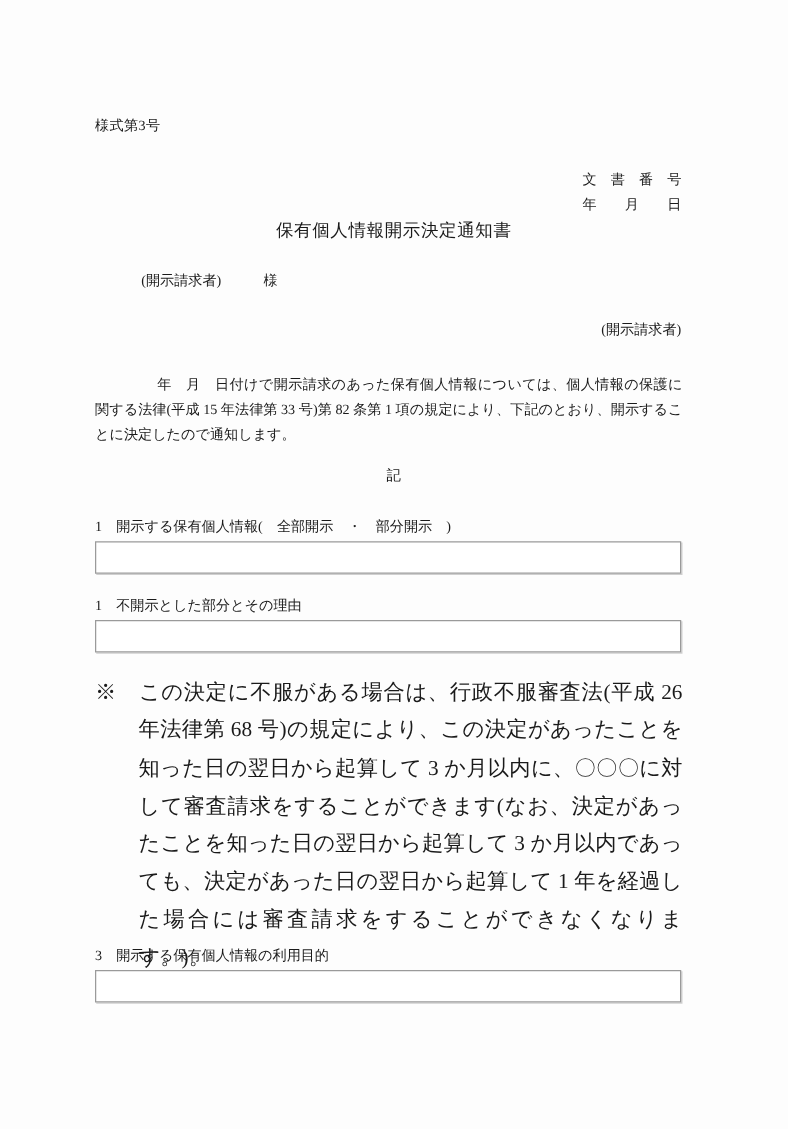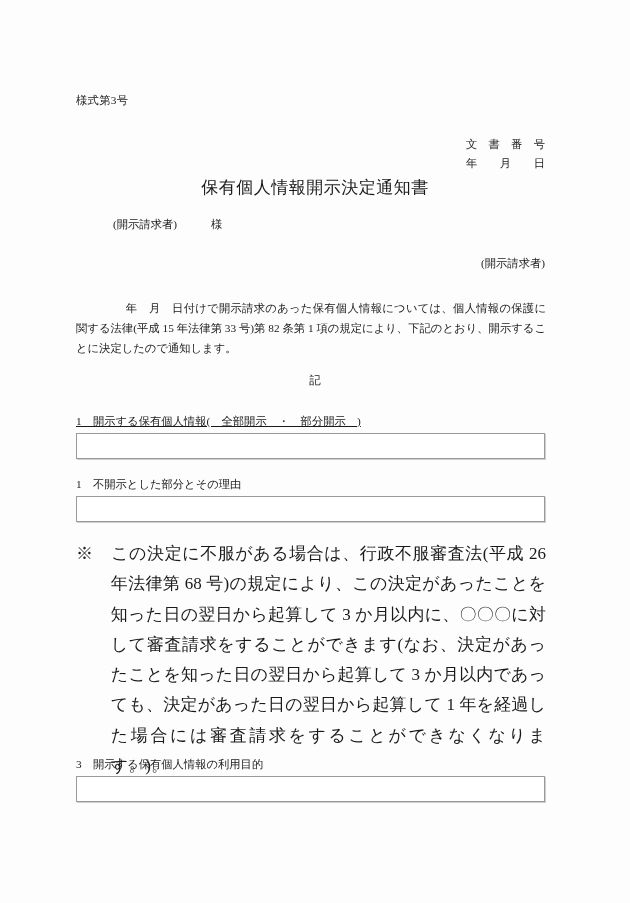--- a/index.html
+++ b/index.html
@@ -39,30 +39,29 @@
     font-size: 11.3px;
     line-height: 1.0;
     margin-top: 22px;
   }
   .header-right .line {
     display: block;
     white-space: pre;
   }
   .header-right .line + .line {
     margin-top: 9px;
-    font-family: Liberation Mono, monospace;
   }
 
   .doc-title {
     position: absolute;
     left: 0;
     right: 0;
     top: 176px;
     text-align: center;
-    font-size: 17px;
+    font-size: 14px;
     letter-spacing: 0.5px;
   }
 
   .addressee {
     position: absolute;
     left: 76px;
     top: 217px;
     font-size: 11.3px;
     white-space: pre;
     margin-left: 37px;
@@ -153,21 +152,21 @@
   <div class="doc-title">保有個人情報開示決定通知書</div>
 
   <div class="addressee">(開示請求者)　　　様</div>
 
   <div class="agency">(開示請求者)</div>
 
   <div class="intro">年　月　日付けで開示請求のあった保有個人情報については、個人情報の保護に関する法律(平成 15 年法律第 33 号)第 82 条第 1 項の規定により、下記のとおり、開示することに決定したので通知します。</div>
 
   <div class="ki">記</div>
 
-  <div class="section-head" style="top:414px;text-decoration:underline;">1　開示する保有個人情報(　全部開示　・　部分開示　)</div>
+  <div class="section-head" style="top:414px;">1　開示する保有個人情報(　全部開示　・　部分開示　)</div>
   <div class="entry-box" style="top:433px; height:26px;"></div>
 
   <div class="section-head" style="top:477px;">1　不開示とした部分とその理由</div>
   <div class="entry-box" style="top:496px; height:26px;"></div>
 
   <div class="note">
     <p class="p-marked">※　この決定に不服がある場合は、行政不服審査法(平成 26 年法律第 68 号)の規定により、この決定があったことを知った日の翌日から起算して 3 か月以内に、〇〇〇に対して審査請求をすることができます(なお、決定があったことを知った日の翌日から起算して 3 か月以内であっても、決定があった日の翌日から起算して 1 年を経過した場合には審査請求をすることができなくなります。)。</p>
   </div>
 
   <div class="section-head" style="top:757px;">3　開示する保有個人情報の利用目的</div>

